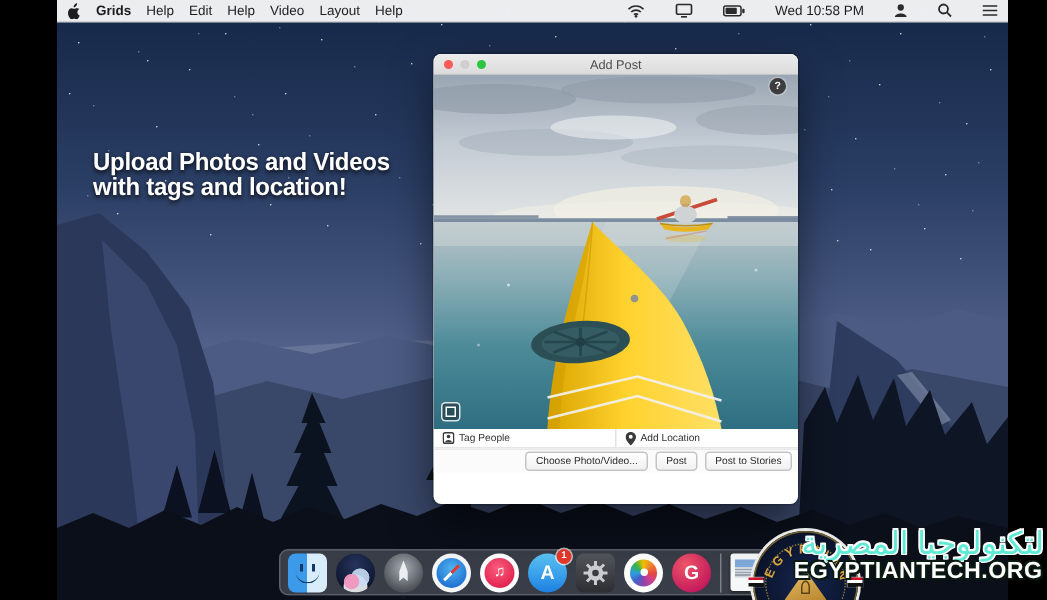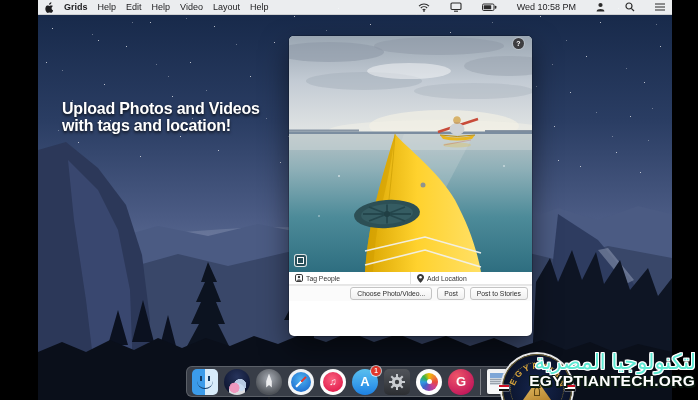--- a/index.html
+++ b/index.html
@@ -210,20 +210,26 @@
     </span>
   </div>
 </div>
 
 <div class="hero">
   <div>Upload Photos and Videos</div>
   <div>with tags and location!</div>
 </div>
 
 <div class="window">
+  <div class="titlebar">
+    <span class="tl red"></span>
+    <span class="tl dim"></span>
+    <span class="tl green"></span>
+    <span class="wtitle">Add Post</span>
+  </div>
 
   <div class="photo">
     <svg width="243" height="236" viewBox="0 0 243 236">
       <defs>
         <linearGradient id="psky" x1="0" y1="0" x2="0" y2="1">
           <stop offset="0" stop-color="#9aa6b2"></stop>
             <stop offset=".45" stop-color="#c3cbd4"></stop>
             <stop offset="1" stop-color="#e3e6e5"></stop>
         </linearGradient>
         <linearGradient id="pwater" x1="0" y1="0" x2="0" y2="1">

